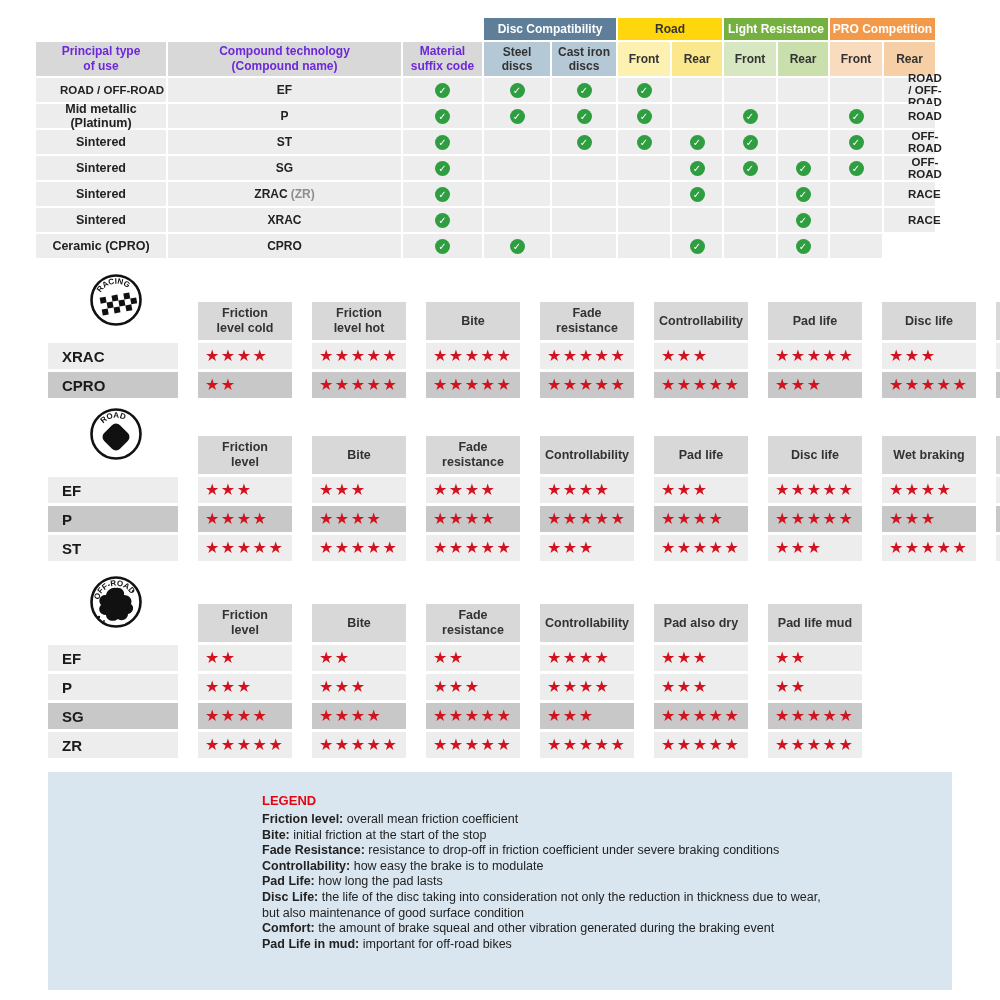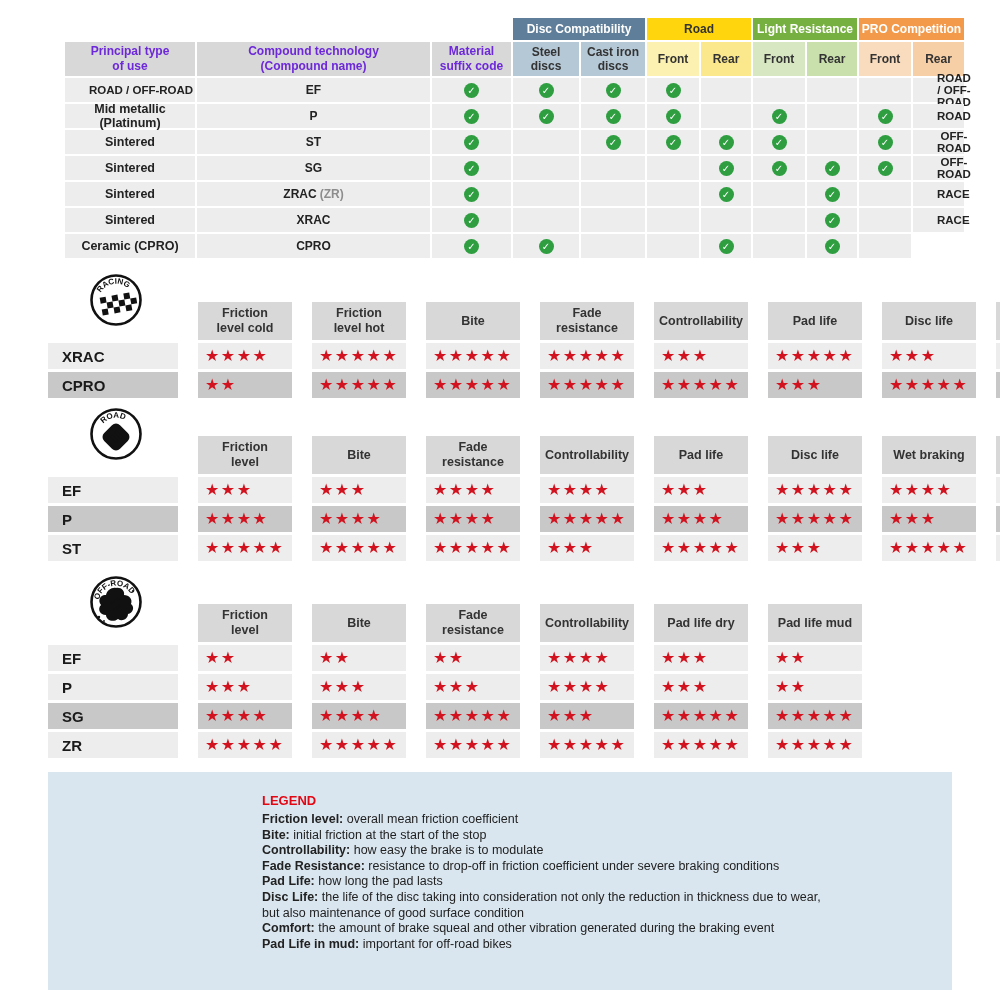--- a/index.html
+++ b/index.html
@@ -1,20 +1,20 @@
 <!DOCTYPE html>
 <html style="--disc-header: #5E7E99; --steel-sub: #B5C8D6; --road-header: #FFD60D; --road-sub-front: #FCF1B0; --road-sub-rear: #FBE88C; --light-header: #76B041; --light-sub-front: #D7E7C2; --light-sub-rear: #C9E0AC; --pro-header: #F2994A; --pro-sub-front: #F9DCBE; --pro-sub-rear: #F7CFA6; --header-gray: #D8D8D8; --row-gray: #EDEDED; --row-dark: #C8C8C8; --check-green: #2E9E41; --star-red: #D2131F; --legend-bg: #DAE6EF; --legend-title: #E30613;"><head>
 <meta charset="utf-8">
 <style>
   *{box-sizing:border-box;margin:0;padding:0}
   html,body{width:1000px;height:1000px;background:#fff}
   body{position:relative;font-family:"Liberation Sans",sans-serif;color:#333}
 
   
-  .compat{position:absolute;left:65px;top:18px;display:grid;
+  .compat{position:absolute;left:36px;top:18px;display:grid;
     grid-template-columns:130px 233px 79px 66px 64px 52px 50px 52px 50px 52px 51px;
     grid-template-rows:22px 34px repeat(7,24px);gap:2px}
   .compat > div{display:flex;align-items:center;justify-content:center;font-weight:bold;font-size:12px;text-align:center}
   .spacer3{grid-column:1/4;background:transparent}
   .ghead{color:#fff}
   .g0{grid-column:4/6;background:var(--disc-header)}
   .g1{grid-column:6/8;background:var(--road-header);color:#333}
   .g2{grid-column:8/10;background:var(--light-header)}
   .g3{grid-column:10/12;background:var(--pro-header)}
   .chead{background:var(--header-gray);white-space:pre-line;line-height:1.25;color:#6d28d9}
@@ -346,21 +346,21 @@
       </g>
     </svg>
     <div class="rgrid" style="grid-template-columns: 130px repeat(6, 94px); grid-template-rows: 38px repeat(4, 26px);">
         <div class="rspacer"></div>
         <div class="rhead">Friction
 level</div>
         <div class="rhead">Bite</div>
         <div class="rhead">Fade
 resistance</div>
         <div class="rhead">Controllability</div>
-        <div class="rhead">Pad life dry</div>
+        <div class="rhead">Pad also dry</div>
         <div class="rhead">Pad life mud</div>
         <div class="rlabel">EF</div>
         <div class="rstars">★★</div>
         <div class="rstars">★★</div>
         <div class="rstars">★★</div>
         <div class="rstars">★★★★</div>
         <div class="rstars">★★★</div>
         <div class="rstars">★★</div>
         <div class="rlabel">P</div>
         <div class="rstars">★★★</div>
@@ -384,22 +384,22 @@
         <div class="rstars">★★★★★</div>
         <div class="rstars">★★★★★</div>
       </div>
   </section>
 
   <div class="legend">
     <div class="ltitle">LEGEND</div>
     <div>
         <div class="lline"><b>Friction level:</b> overall mean friction coefficient</div>
         <div class="lline"><b>Bite:</b> initial friction at the start of the stop</div>
+        <div class="lline"><b>Fade Resistance:</b> resistance to drop-off in friction coefficient under severe braking conditions</div>
         <div class="lline"><b>Controllability:</b> how easy the brake is to modulate</div>
-        <div class="lline"><b>Fade Resistance:</b> resistance to drop-off in friction coefficient under severe braking conditions</div>
         <div class="lline"><b>Pad Life:</b> how long the pad lasts</div>
         <div class="lline"><b>Disc Life:</b> the life of the disc taking into consideration not only the reduction in thickness due to wear,</div>
         <div class="lline">but also maintenance of good surface condition</div>
         <div class="lline"><b>Comfort:</b> the amount of brake squeal and other vibration generated during the braking event</div>
         <div class="lline"><b>Pad Life in mud:</b> important for off-road bikes</div>
       </div>
   </div>
 
 </div>
 

